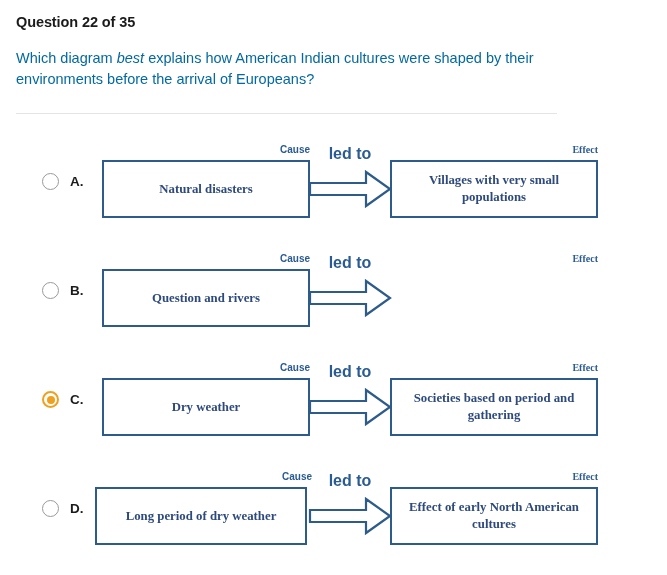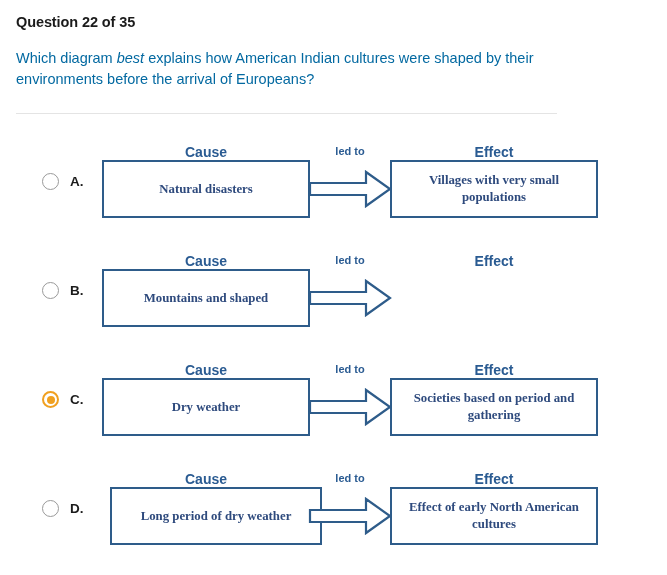--- a/index.html
+++ b/index.html
@@ -111,32 +111,33 @@
     position: absolute;
     left: 0;
     top: 0;
     width: 667px;
     height: 109px;
   }
 
   .col-label {
     position: absolute;
     top: 12px;
-    font-size: 14px;
+    font-size: 10px;
     font-weight: bold;
     color: #2a5b92;
-    text-align: center;
+    text-align: right;
   }
   .col-label.cause {
     left: 102px;
     width: 208px;
   }
   .col-label.effect {
     left: 390px;
     width: 208px;
+    font-family: Liberation Serif, serif;
   }
 
   .node {
     position: absolute;
     top: 28px;
     height: 58px;
     border: 2.2px solid #2e5c8a;
     background: #ffffff;
     box-sizing: border-box;
     display: flex;
@@ -154,21 +155,21 @@
     left: 102px;
     width: 208px;
   }
   .node.effect {
     left: 390px;
     width: 208px;
   }
 
   
   .option-row.wide .node.cause {
-    left: 110px;
+    left: 95px;
     width: 212px;
     text-align: right;
   }
   .option-row.wide .col-label.cause {
     left: 100px;
     width: 212px;
   }
 
   .arrow-wrap {
     position: absolute;
@@ -180,21 +181,21 @@
   .arrow-wrap svg {
     display: block;
   }
 
   .arrow-label {
     position: absolute;
     left: 310px;
     top: 13px;
     width: 80px;
     text-align: center;
-    font-size: 11px;
+    font-size: 16px;
     font-weight: bold;
     color: #2a5b92;
   }
 </style>
 </head>
 <body>
 
 <div class="page">
 
   <div class="q-header">Question 22 of 35</div>
@@ -221,21 +222,21 @@
         <div class="node effect">Villages with very small populations</div>
       </div>
     </div>
 
     <div class="option-row">
       <div class="radio"></div>
       <div class="opt-letter">B.</div>
       <div class="diagram">
         <div class="col-label cause">Cause</div>
         <div class="col-label effect">Effect</div>
-        <div class="node cause">Mountains and shaped</div>
+        <div class="node cause">Question and rivers</div>
         <div class="arrow-label">led to</div>
         <div class="arrow-wrap">
           <svg width="84" height="58" viewBox="0 0 84 58">
             <path d="M2,23 L58,23 L58,12 L82,29 L58,46 L58,35 L2,35 Z" fill="#ffffff" stroke="#2e5c8a" stroke-width="2.2" stroke-linejoin="miter"></path>
           </svg>
         </div>
       </div>
     </div>
 
     <div class="option-row">

